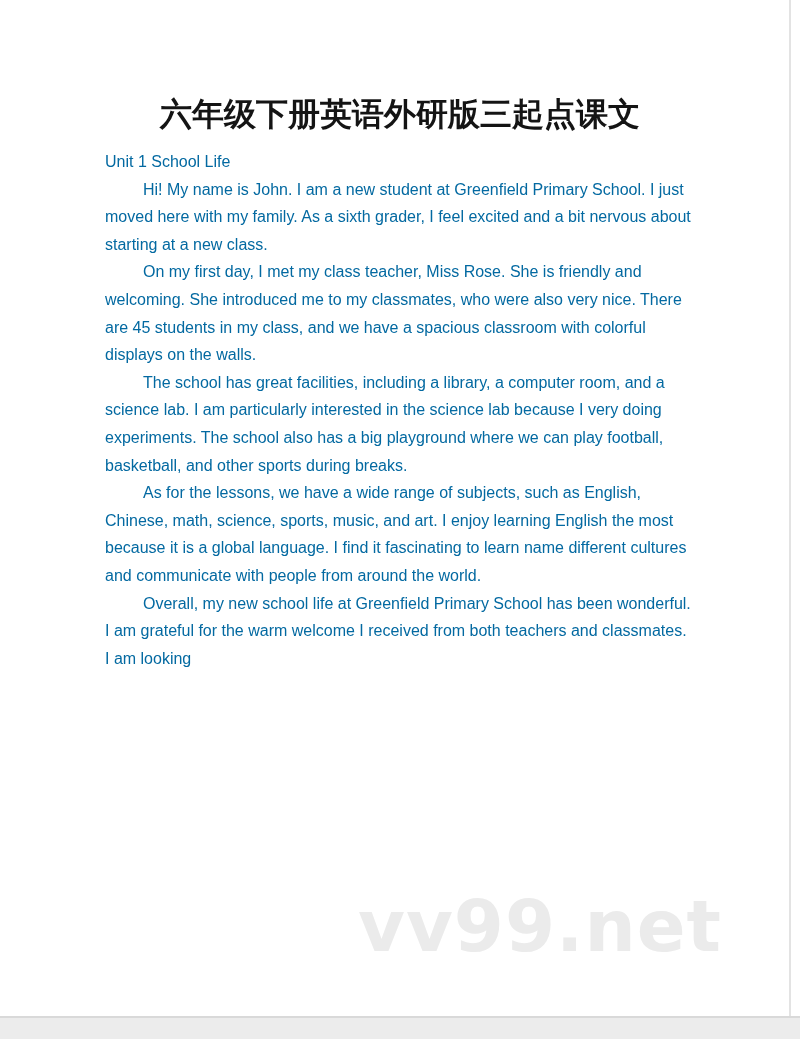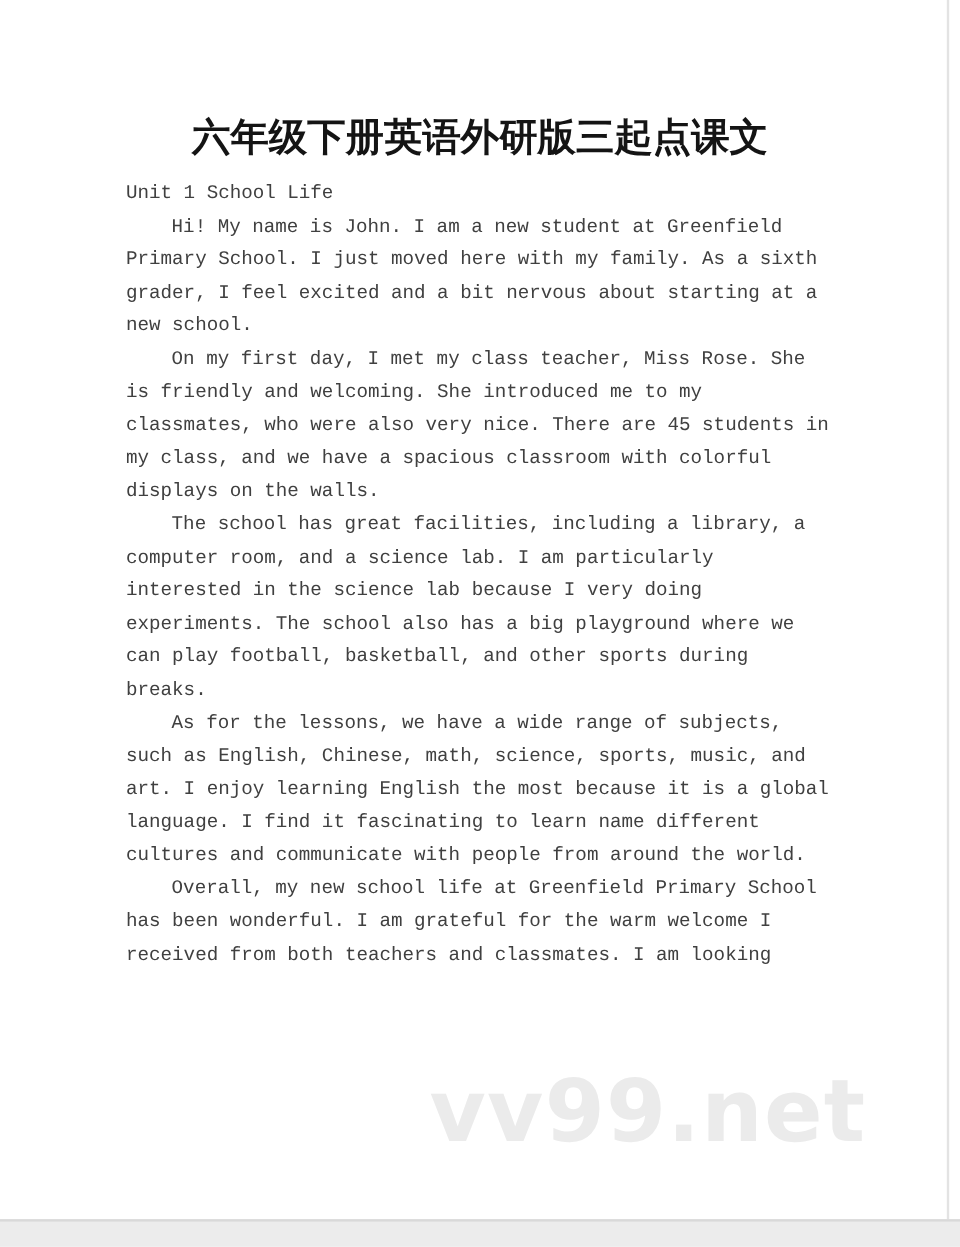--- a/index.html
+++ b/index.html
@@ -62,24 +62,24 @@
     margin: 0 0 12px 0;
     text-align: center;
     font-family: "Liberation Serif", serif;
     font-weight: bold;
     font-size: 32px;
     line-height: 44px;
     color: #141414;
     letter-spacing: 0px;
   }
   .bodytext {
-    font-family: Liberation Mono, monospace;
+    font-family: Liberation Sans, sans-serif;
     font-size: 16px;
     line-height: 27.6px;
-    color: #404040;
+    color: #0369a1;
   }
   .meta-line {
     white-space: nowrap;
   }
   .doc p {
     margin: 0;
     text-indent: 38px;
   }
 </style>
 </head>
@@ -88,21 +88,21 @@
 <div class="viewport">
 
   <div class="watermark">vv99.net</div>
 
   <div class="doc">
     <h1 class="title">六年级下册英语外研版三起点课文</h1>
 
     <div class="bodytext meta-line">Unit 1 School Life</div>
 
 
-    <p class="bodytext">Hi! My name is John. I am a new student at Greenfield Primary School. I just moved here with my family. As a sixth grader, I feel excited and a bit nervous about starting at a new school.</p>
+    <p class="bodytext">Hi! My name is John. I am a new student at Greenfield Primary School. I just moved here with my family. As a sixth grader, I feel excited and a bit nervous about starting at a new class.</p>
     <p class="bodytext">On my first day, I met my class teacher, Miss Rose. She is friendly and welcoming. She introduced me to my classmates, who were also very nice. There are 45 students in my class, and we have a spacious classroom with colorful displays on the walls.</p>
     <p class="bodytext">The school has great facilities, including a library, a computer room, and a science lab. I am particularly interested in the science lab because I very doing experiments. The school also has a big playground where we can play football, basketball, and other sports during breaks.</p>
     <p class="bodytext">As for the lessons, we have a wide range of subjects, such as English, Chinese, math, science, sports, music, and art. I enjoy learning English the most because it is a global language. I find it fascinating to learn name different cultures and communicate with people from around the world.</p>
     <p class="bodytext">Overall, my new school life at Greenfield Primary School has been wonderful. I am grateful for the warm welcome I received from both teachers and classmates. I am looking</p>
   </div>
 
   <div class="right-edge"></div>
   <div class="bottom-strip"></div>
 
 </div>

